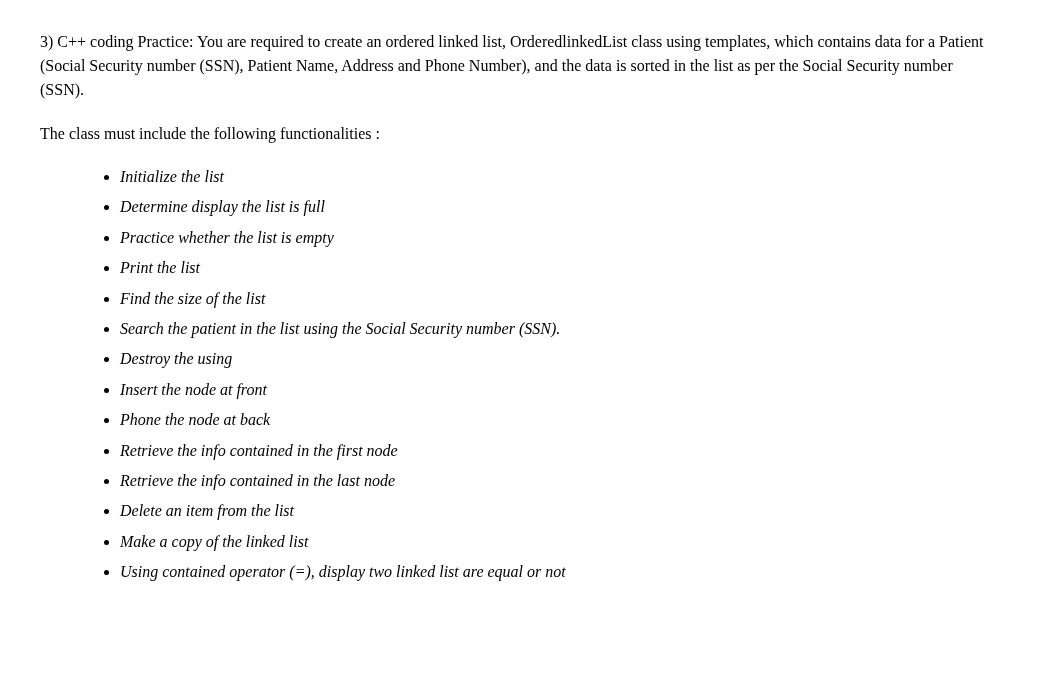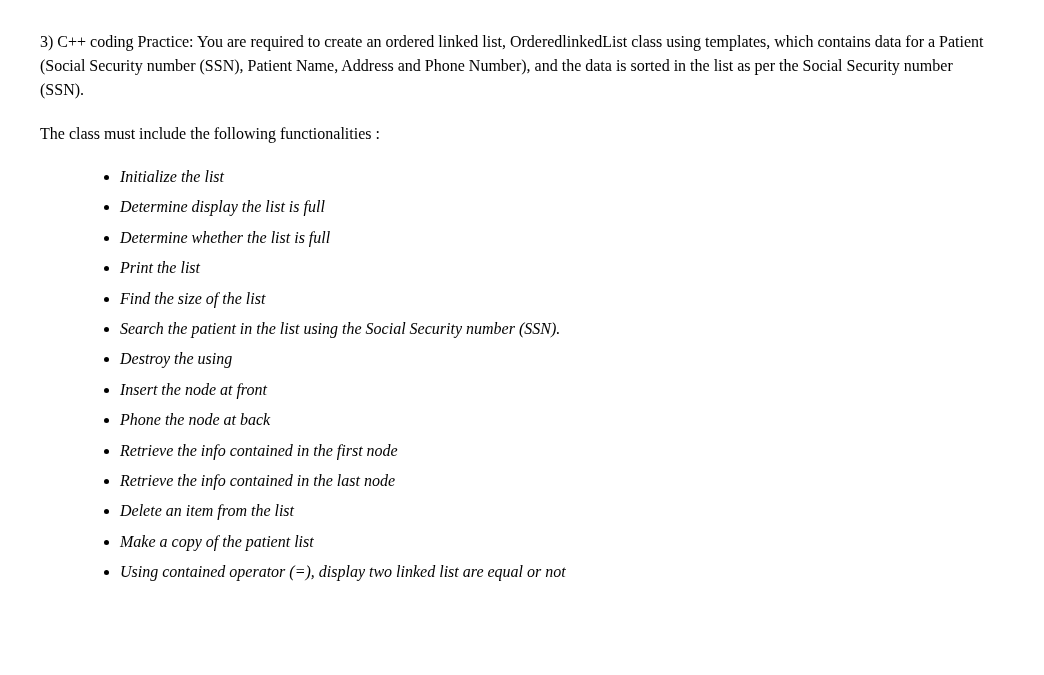--- a/index.html
+++ b/index.html
@@ -54,27 +54,27 @@
 
   <p class="intro-paragraph">
     <span><span class="bold">3) C++ coding Practice: </span><span>You are required to </span></span><span>create an ordered linked list, OrderedlinkedList class using templates, which contains data for a <span class="bold">Patient (Social Security number (SSN), Patient Name, Address and Phone Number)</span>, and the data is sorted in the list as per the <span class="bold">Social Security number (SSN)</span>.</span>
   </p>
 
   <p class="functionalities-intro">The class must include the following functionalities :</p>
 
   <ul class="bullet-list">
     <li>Initialize the list</li>
     <li>Determine display the list is full</li>
-    <li>Determine whether the list is full</li>
+    <li>Practice whether the list is empty</li>
     <li>Print the list</li>
     <li>Find the size of the list</li>
     <li>Search the patient in the list using the Social Security number (SSN).</li>
     <li>Destroy the using</li>
     <li>Insert the node at front</li>
     <li>Phone the node at back</li>
     <li>Retrieve the info contained in the first node</li>
     <li>Retrieve the info contained in the last node</li>
     <li>Delete an item from the list</li>
-    <li>Make a copy of the patient list</li>
+    <li>Make a copy of the linked list</li>
     <li>Using contained operator (=), display two linked list are equal or not</li>
   </ul>
 
 </div>
 
 </body></html>

